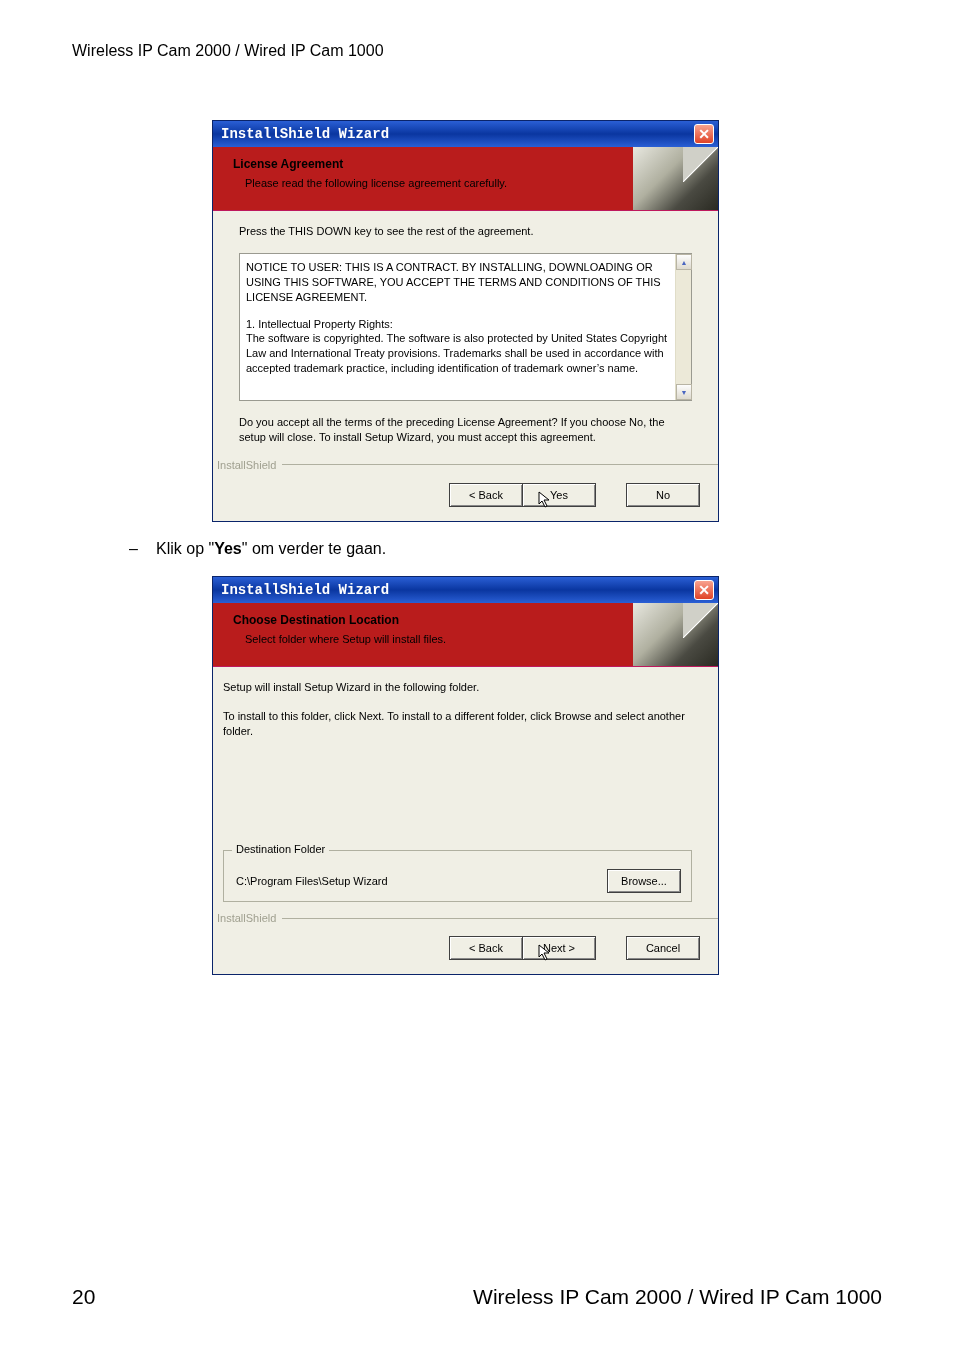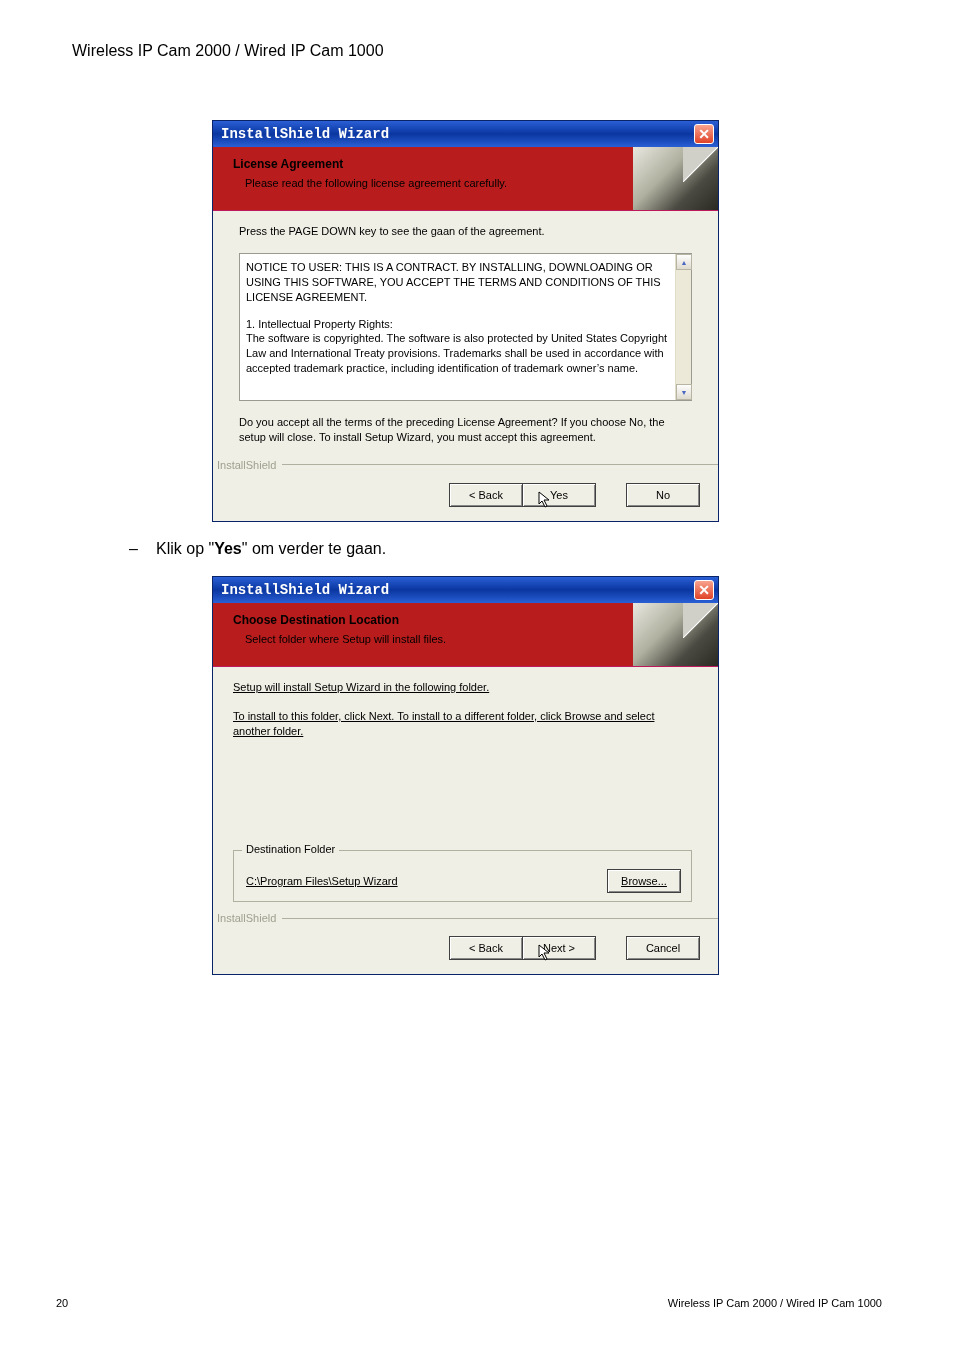--- a/index.html
+++ b/index.html
@@ -183,24 +183,23 @@
       display: flex;
       gap: 18px;
       margin: 18px 0 18px 56px;
       font-size: 16px;
       font-family: Arial, sans-serif;
       align-items: baseline;
     }
     .bullet-line .dash { width: 10px; text-align: right; }
     .bullet-line strong { font-weight: bold; }
     .body2 {
-      padding: 14px 26px 4px 20px;
-      font-size: 11px;
-      font-family: Tahoma, sans-serif;
-      text-decoration: underline;
+      padding: 14px 26px 4px 10px;
+      font-size: 11px;
+      font-family: Tahoma, sans-serif;
     }
     .fieldset {
       border: 1px solid #b0b0a0;
       padding: 10px 10px 8px 12px;
       margin-top: 112px;
       font-size: 11px;
       position: relative;
     }
     .fieldset-legend {
       position: absolute;
@@ -211,25 +210,25 @@
     }
     .fieldset-row {
       display: flex;
       justify-content: space-between;
       align-items: center;
       margin-top: 8px;
     }
     .footer {
       position: absolute;
       bottom: 42px;
-      left: 56px;
+      left: 72px;
       right: 72px;
       display: flex;
       justify-content: space-between;
-      font-size: 11px;
+      font-size: 21px;
       font-family: Arial, sans-serif;
     }
     .cursor {
       width: 14px;
       height: 18px;
       position: absolute;
     }
     .cursor svg { display: block; }
   </style>
 </head>
@@ -247,21 +246,21 @@
     <div class="banner">
       <div class="banner-text">
         <div class="banner-title">License Agreement</div>
         <div class="banner-sub">Please read the following license agreement carefully.</div>
       </div>
       <div class="banner-img">
           <div class="banner-img-inner"></div>
         </div>
     </div>
     <div class="dialog-body">
-      <div class="instruction">Press the PAGE DOWN key to see the gaan of the agreement.</div>
+      <div class="instruction">Press the THIS DOWN key to see the rest of the agreement.</div>
       <div class="eula-box">
         <div class="eula-content">
           <div class="eula-p">NOTICE TO USER:  THIS IS A CONTRACT.  BY INSTALLING, DOWNLOADING OR USING THIS SOFTWARE, YOU ACCEPT THE TERMS AND CONDITIONS OF THIS LICENSE AGREEMENT.</div>
           <div class="eula-p" style="white-space:pre-line">1.  Intellectual Property Rights:
 The software is copyrighted.  The software is also protected by United States Copyright Law and International Treaty provisions.  Trademarks shall be used in accordance with accepted trademark practice, including identification of trademark owner’s name.</div>
         </div>
         <div class="scrollbar">
           <div class="sb-btn">▲</div>
           <div class="sb-btn">▼</div>
         </div>

